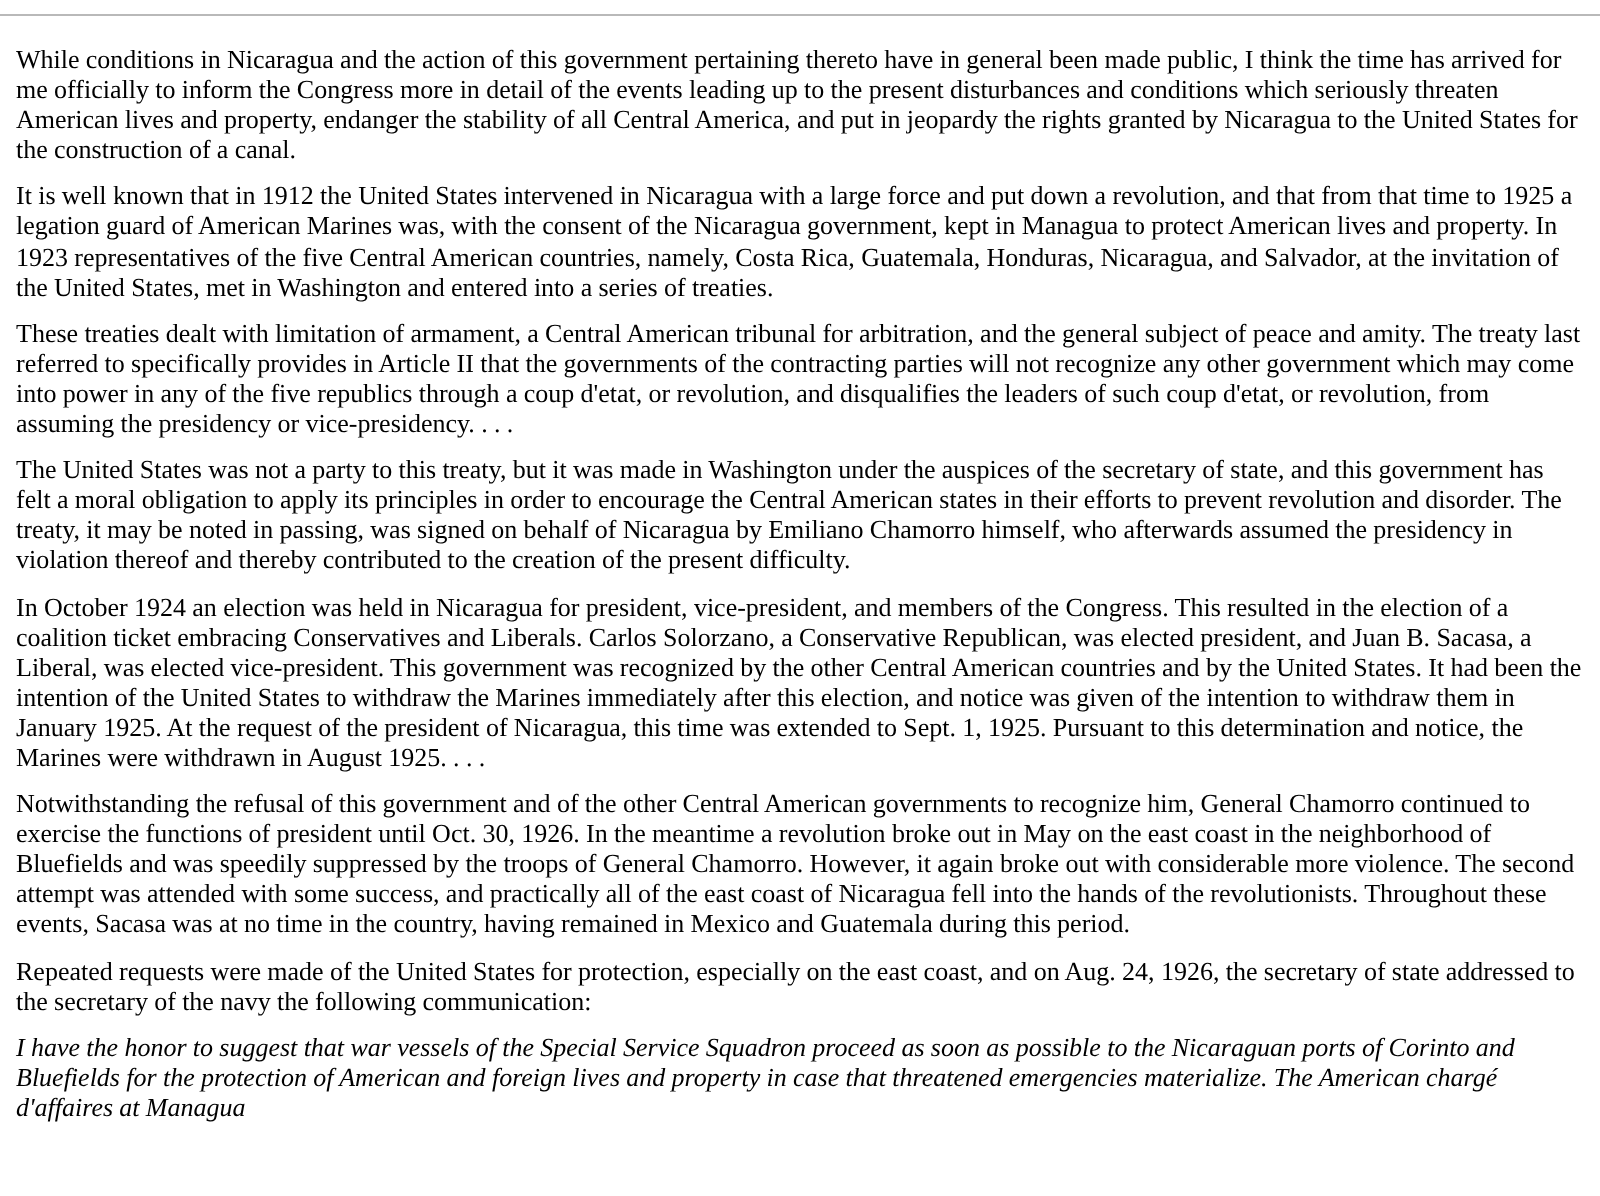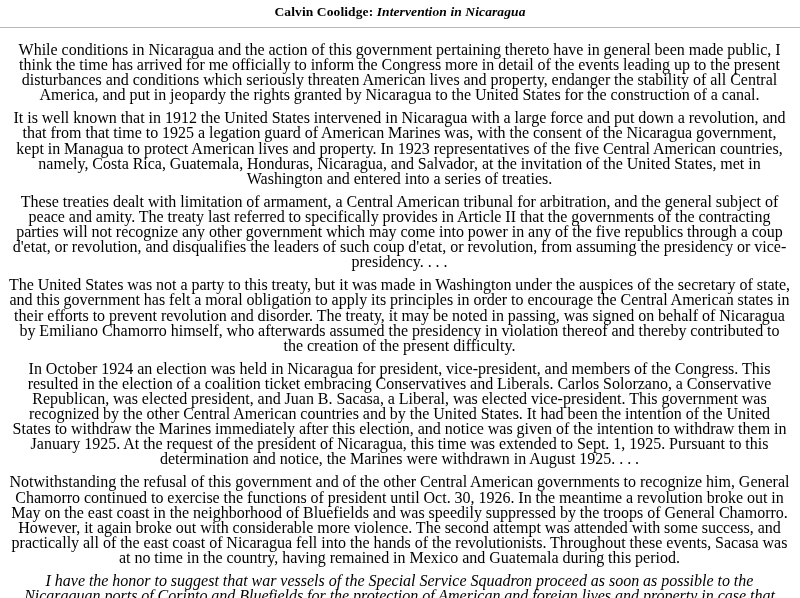--- a/index.html
+++ b/index.html
@@ -40,49 +40,46 @@
     border: 0;
     border-top: 1px solid #b9b9b9;
     margin: 7px 0 0 0;
     height: 0;
     width: 100%;
   }
   .body-area {
     padding: 0 9px 0 8px;
   }
   p.para {
-    font-size: 16px;
+    font-size: 13px;
     line-height: 15.1px;
     margin: 0 0 8px 0;
-    text-align: center;
+    text-align: left;
     word-spacing: -0.1px;
   }
   p.para:first-of-type {
     margin-top: 14px;
   }
   p.para:last-of-type {
     margin-bottom: 0;
     font-style: italic;
   }
 </style>
 </head>
 <body>
 
 <div class="page">
 
-  <h1 class="doc-title">
-    <span class="title-author">Calvin Coolidge:</span>
-    <span class="title-work">Intervention in Nicaragua</span>
-  </h1>
 
   <hr class="title-rule">
 
   <div class="body-area">
     <p class="para">While conditions in Nicaragua and the action of this government pertaining thereto have in general been made public, I think the time has arrived for me officially to inform the Congress more in detail of the events leading up to the present disturbances and conditions which seriously threaten American lives and property, endanger the stability of all Central America, and put in jeopardy the rights granted by Nicaragua to the United States for the construction of a canal.</p>
     <p class="para">It is well known that in 1912 the United States intervened in Nicaragua with a large force and put down a revolution, and that from that time to 1925 a legation guard of American Marines was, with the consent of the Nicaragua government, kept in Managua to protect American lives and property. In 1923 representatives of the five Central American countries, namely, Costa Rica, Guatemala, Honduras, Nicaragua, and Salvador, at the invitation of the United States, met in Washington and entered into a series of treaties.</p>
     <p class="para">These treaties dealt with limitation of armament, a Central American tribunal for arbitration, and the general subject of peace and amity. The treaty last referred to specifically provides in Article II that the governments of the contracting parties will not recognize any other government which may come into power in any of the five republics through a coup d'etat, or revolution, and disqualifies the leaders of such coup d'etat, or revolution, from assuming the presidency or vice-presidency. . . .</p>
     <p class="para">The United States was not a party to this treaty, but it was made in Washington under the auspices of the secretary of state, and this government has felt a moral obligation to apply its principles in order to encourage the Central American states in their efforts to prevent revolution and disorder. The treaty, it may be noted in passing, was signed on behalf of Nicaragua by Emiliano Chamorro himself, who afterwards assumed the presidency in violation thereof and thereby contributed to the creation of the present difficulty.</p>
     <p class="para">In October 1924 an election was held in Nicaragua for president, vice-president, and members of the Congress. This resulted in the election of a coalition ticket embracing Conservatives and Liberals. Carlos Solorzano, a Conservative Republican, was elected president, and Juan B. Sacasa, a Liberal, was elected vice-president. This government was recognized by the other Central American countries and by the United States. It had been the intention of the United States to withdraw the Marines immediately after this election, and notice was given of the intention to withdraw them in January 1925. At the request of the president of Nicaragua, this time was extended to Sept. 1, 1925. Pursuant to this determination and notice, the Marines were withdrawn in August 1925. . . .</p>
     <p class="para">Notwithstanding the refusal of this government and of the other Central American governments to recognize him, General Chamorro continued to exercise the functions of president until Oct. 30, 1926. In the meantime a revolution broke out in May on the east coast in the neighborhood of Bluefields and was speedily suppressed by the troops of General Chamorro. However, it again broke out with considerable more violence. The second attempt was attended with some success, and practically all of the east coast of Nicaragua fell into the hands of the revolutionists. Throughout these events, Sacasa was at no time in the country, having remained in Mexico and Guatemala during this period.</p>
+    <p class="para">Repeated requests were made of the United States for protection, especially on the east coast, and on Aug. 24, 1926, the secretary of state addressed to the secretary of the navy the following communication:</p>
     <p class="para">I have the honor to suggest that war vessels of the Special Service Squadron proceed as soon as possible to the Nicaraguan ports of Corinto and Bluefields for the protection of American and foreign lives and property in case that threatened emergencies materialize. The American chargé d'affaires at Managua</p>
   </div>
 
 </div>
 
 </body></html>

